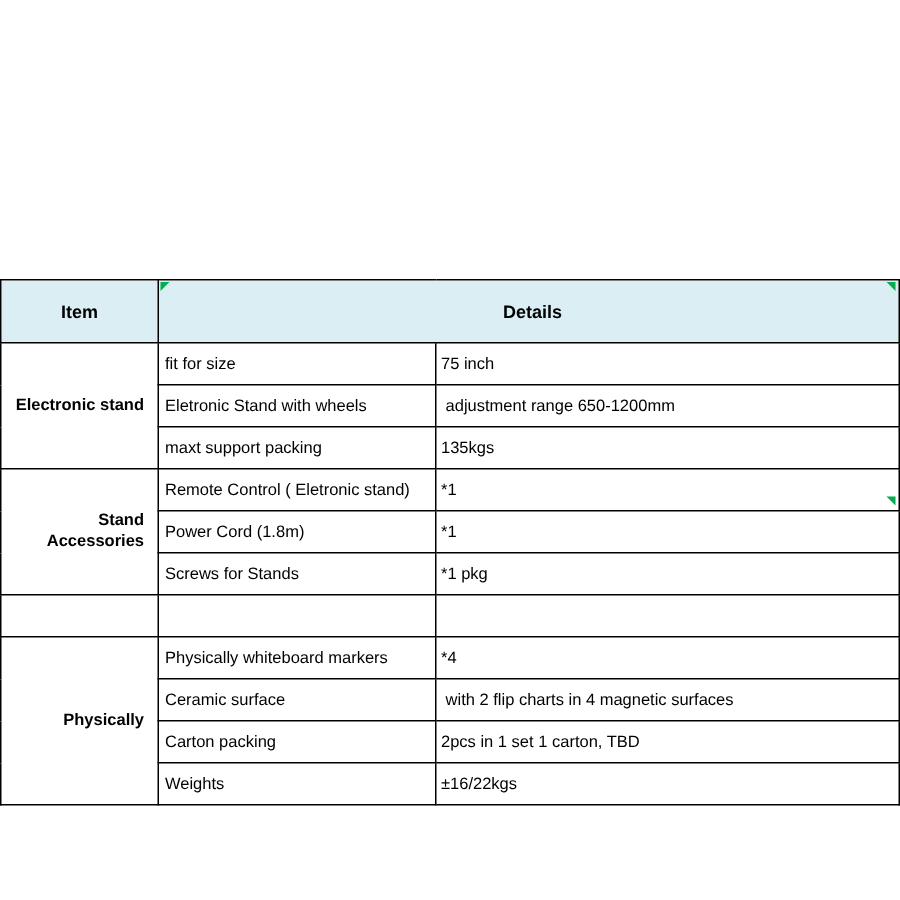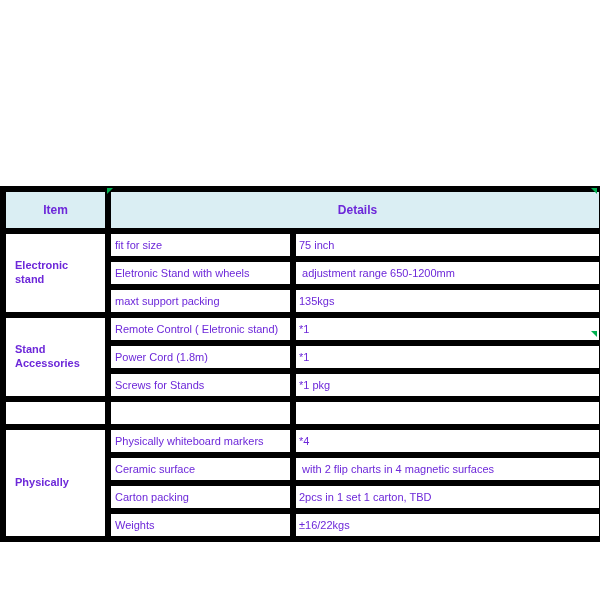--- a/index.html
+++ b/index.html
@@ -15,37 +15,37 @@
     left:0;
     top:186px;
     width:599px;
   }
   table {
     border-collapse:collapse;
     width:100%;
     table-layout:fixed;
   }
   th, td {
-    border:6px solid #000000;
-    color:#6d28d9;
+    border:1px solid #000000;
+    color:#000000;
     font-size:11px;
     vertical-align:middle;
     overflow:hidden;
   }
   tr.header-row th {
     height:42px;
     background:#daeef3;
     font-weight:bold;
     font-size:12px;
   }
   th.hdr-item { text-align:center; }
   th.hdr-details { text-align:center; padding-left:5px; }
   tbody td { height:28px; }
   td.group-cell {
-    text-align:left;
+    text-align:right;
     font-weight:bold;
     padding:0 9px;
     line-height:1.25;
   }
   td.label-cell { padding-left:4px; white-space:pre; }
   td.value-cell { padding-left:3px; white-space:pre;margin-top:40px; }
   .flag {
     position:absolute;
     width:0; height:0;
   }

